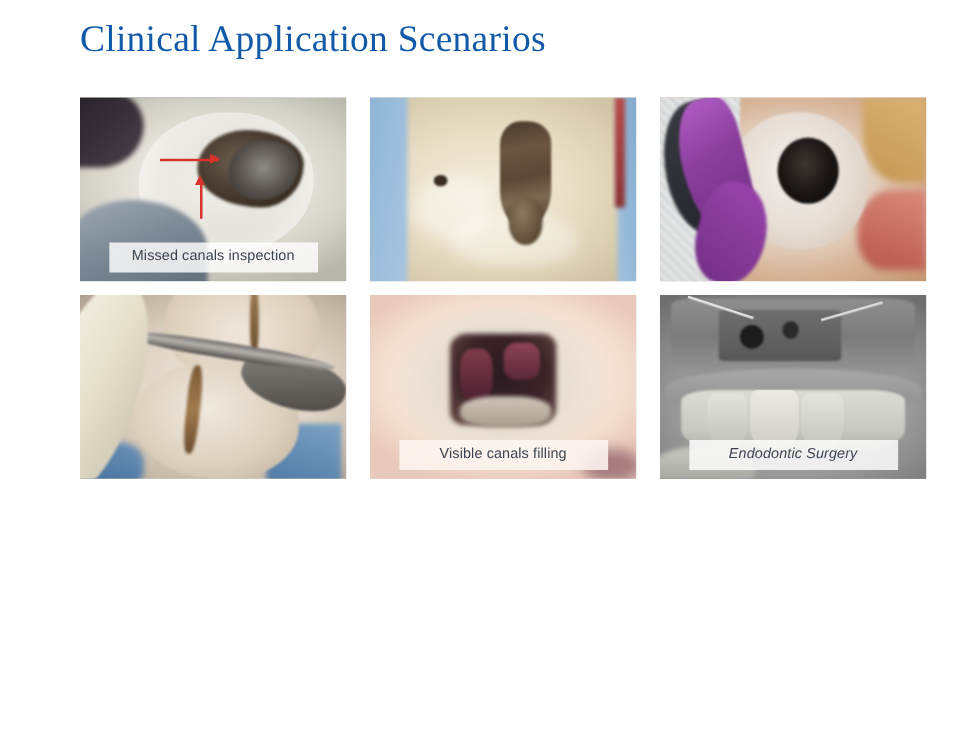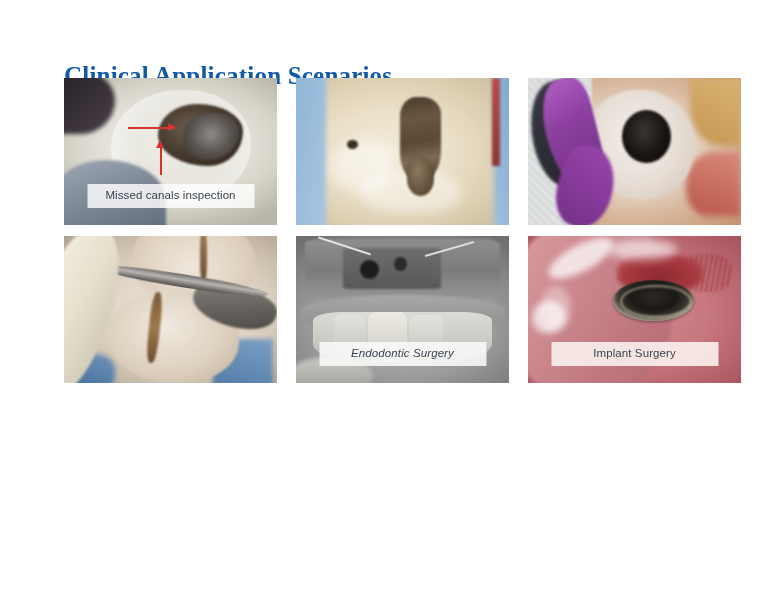--- a/index.html
+++ b/index.html
@@ -14,27 +14,26 @@
     font-family: "Liberation Sans", sans-serif;
     overflow: hidden;
     position: relative;
   }
 
   .page-title {
     position: absolute;
     left: 64px;
     top: 12px;
     font-family: "Liberation Serif", serif;
-    font-weight: bold;
-    font-size: 25px;
+    font-weight: normal;
+    font-size: 30px;
     line-height: 40px;
     color: #1259a8;
     letter-spacing: 0.2px;
     white-space: nowrap;
-    margin-top: 44px;
   }
 
   .grid {
     position: absolute;
     left: 64px;
     top: 78px;
     width: 678px;
     display: grid;
     grid-template-columns: 213px 213px 213px;
     grid-template-rows: 147px 147px 150px;
@@ -49,21 +48,21 @@
   }
   .tile .photo {
     position: absolute;
     inset: 0;
     overflow: hidden;
   }
   .tile .caption {
     position: absolute;
     left: 50%;
     transform: translateX(-50%);
-    bottom: 17px;
+    bottom: 7px;
     min-width: 139px;
     padding: 4px 14px 5px 14px;
     text-align: center;
     font-size: 11.5px;
     line-height: 15px;
     color: #3b4350;
     background: rgba(255,255,255,0.82);
     white-space: nowrap;
     letter-spacing: 0.1px;
   }
@@ -479,20 +478,31 @@
       <div class="layer toothA"></div>
       <div class="layer toothB"></div>
       <div class="layer crack"></div>
       <div class="layer crack2"></div>
       <div class="layer instr2"></div>
       <div class="layer instr"></div>
       <div class="layer tube"></div>
     </div>
   </div>
 
+  <div class="tile warm">
+    <div class="photo p5">
+      <div class="layer ring1"></div>
+      <div class="layer access"></div>
+      <div class="layer gp1"></div>
+      <div class="layer gp2"></div>
+      <div class="layer floor"></div>
+      <div class="layer corner"></div>
+    </div>
+    <div class="caption">Visible canals filling</div>
+  </div>
 
 
   <div class="tile gray">
     <div class="photo p7">
       <div class="layer flap"></div>
       <div class="layer bone"></div>
       <div class="layer hole1"></div>
       <div class="layer hole2"></div>
       <div class="layer sut1"></div>
       <div class="layer sut2"></div>
@@ -500,28 +510,14 @@
       <div class="layer teeth"></div>
       <div class="layer t1"></div>
       <div class="layer t2"></div>
       <div class="layer t3"></div>
       <div class="layer lip"></div>
     </div>
     <div class="caption">Endodontic Surgery</div>
   </div>
 
 
-  <div class="tile warm">
-    <div class="photo p9">
-      <div class="layer ridge"></div>
-      <div class="layer streak"></div>
-      <div class="layer blood"></div>
-      <div class="layer implant"></div>
-      <div class="layer implantRing"></div>
-      <div class="layer shine1"></div>
-      <div class="layer shine2"></div>
-      <div class="layer shine3"></div>
-      <div class="layer edge"></div>
-    </div>
-    <div class="caption">Implant Surgery</div>
-  </div>
 
 </div>
 
 </body></html>

